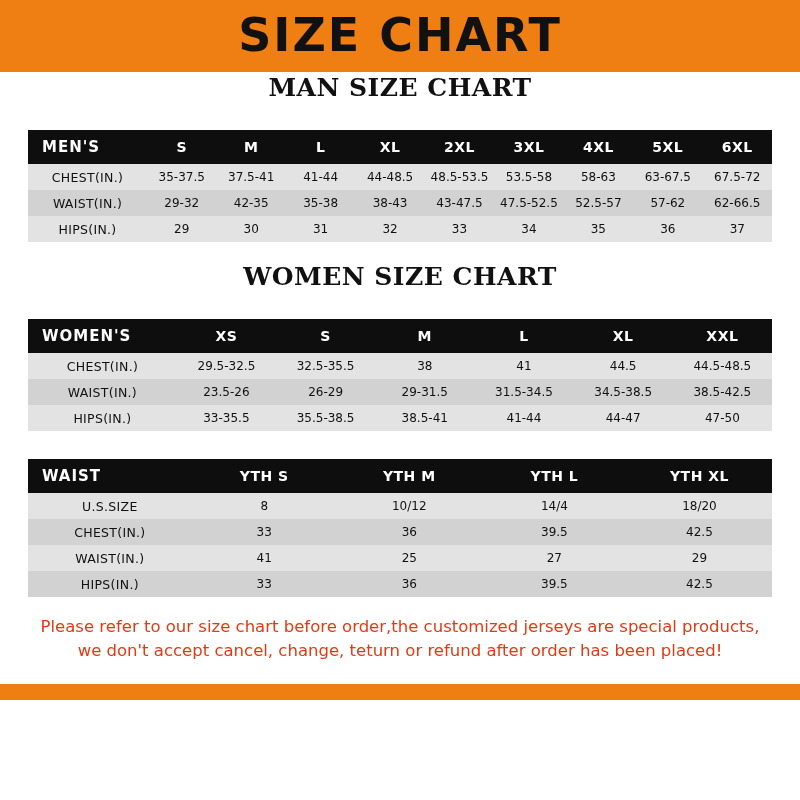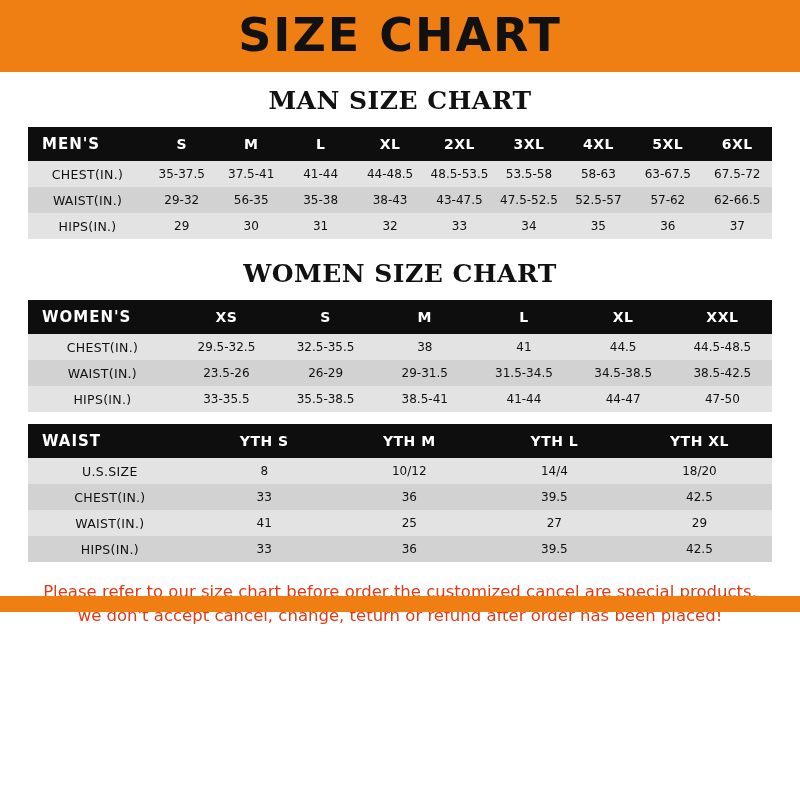--- a/index.html
+++ b/index.html
@@ -8,21 +8,21 @@
   }
   body {
     width: 800px;
     height: 800px;
     background: #ffffff;
     font-family: "DejaVu Sans", sans-serif;
     overflow: hidden;
   }
   .page {
     width: 800px;
-    height: 612px;
+    height: 700px;
     position: relative;
     background: #ffffff;
     box-sizing: border-box;
   }
   
   .header-band {
     height: 72px;
     background: #f07f13;
     display: flex;
     align-items: center;
@@ -43,28 +43,28 @@
     box-sizing: border-box;
   }
   .section-title {
     text-align: center;
     font-family: "DejaVu Serif", serif;
     font-weight: bold;
     font-size: 25px;
     color: #111111;
     letter-spacing: 0.5px;
   }
-  .t-man { margin-top: 14px; }
+  .t-man { margin-top: 1px; }
   .t-women { margin-top: 20px; }
   .t-youth { margin-top: 22px; }
 
   table.size-table {
     width: 100%;
     border-collapse: collapse;
-    margin-top: 12px;
+    margin-top: 28px;
     table-layout: fixed;
   }
   table.size-table th,
   table.size-table td {
     text-align: center;
     vertical-align: middle;
     font-size: 12px;
     color: #111111;
     padding: 0;
     height: 26px;
@@ -178,21 +178,21 @@
           <td>44-48.5</td>
           <td>48.5-53.5</td>
           <td>53.5-58</td>
           <td>58-63</td>
           <td>63-67.5</td>
           <td>67.5-72</td>
         </tr>
         <tr class="even">
           <td class="rowlabel">WAIST(IN.)</td>
           <td>29-32</td>
-          <td>56-35</td>
+          <td>42-35</td>
           <td>35-38</td>
           <td>38-43</td>
           <td>43-47.5</td>
           <td>47.5-52.5</td>
           <td>52.5-57</td>
           <td>57-62</td>
           <td>62-66.5</td>
         </tr>
         <tr class="odd">
           <td class="rowlabel">HIPS(IN.)</td>
@@ -305,20 +305,20 @@
           <td class="rowlabel">HIPS(IN.)</td>
           <td>33</td>
           <td>36</td>
           <td>39.5</td>
           <td>42.5</td>
         </tr>
       </tbody>
     </table>
 
     <div class="notice">
-      <div>Please refer to our size chart before order,the customized cancel are special products,</div>
+      <div>Please refer to our size chart before order,the customized jerseys are special products,</div>
       <div>we don't accept cancel, change, teturn or refund after order has been placed!</div>
     </div>
 
   </div>
 
   <div class="bottom-band"></div>
 </div>
 
 </body></html>

